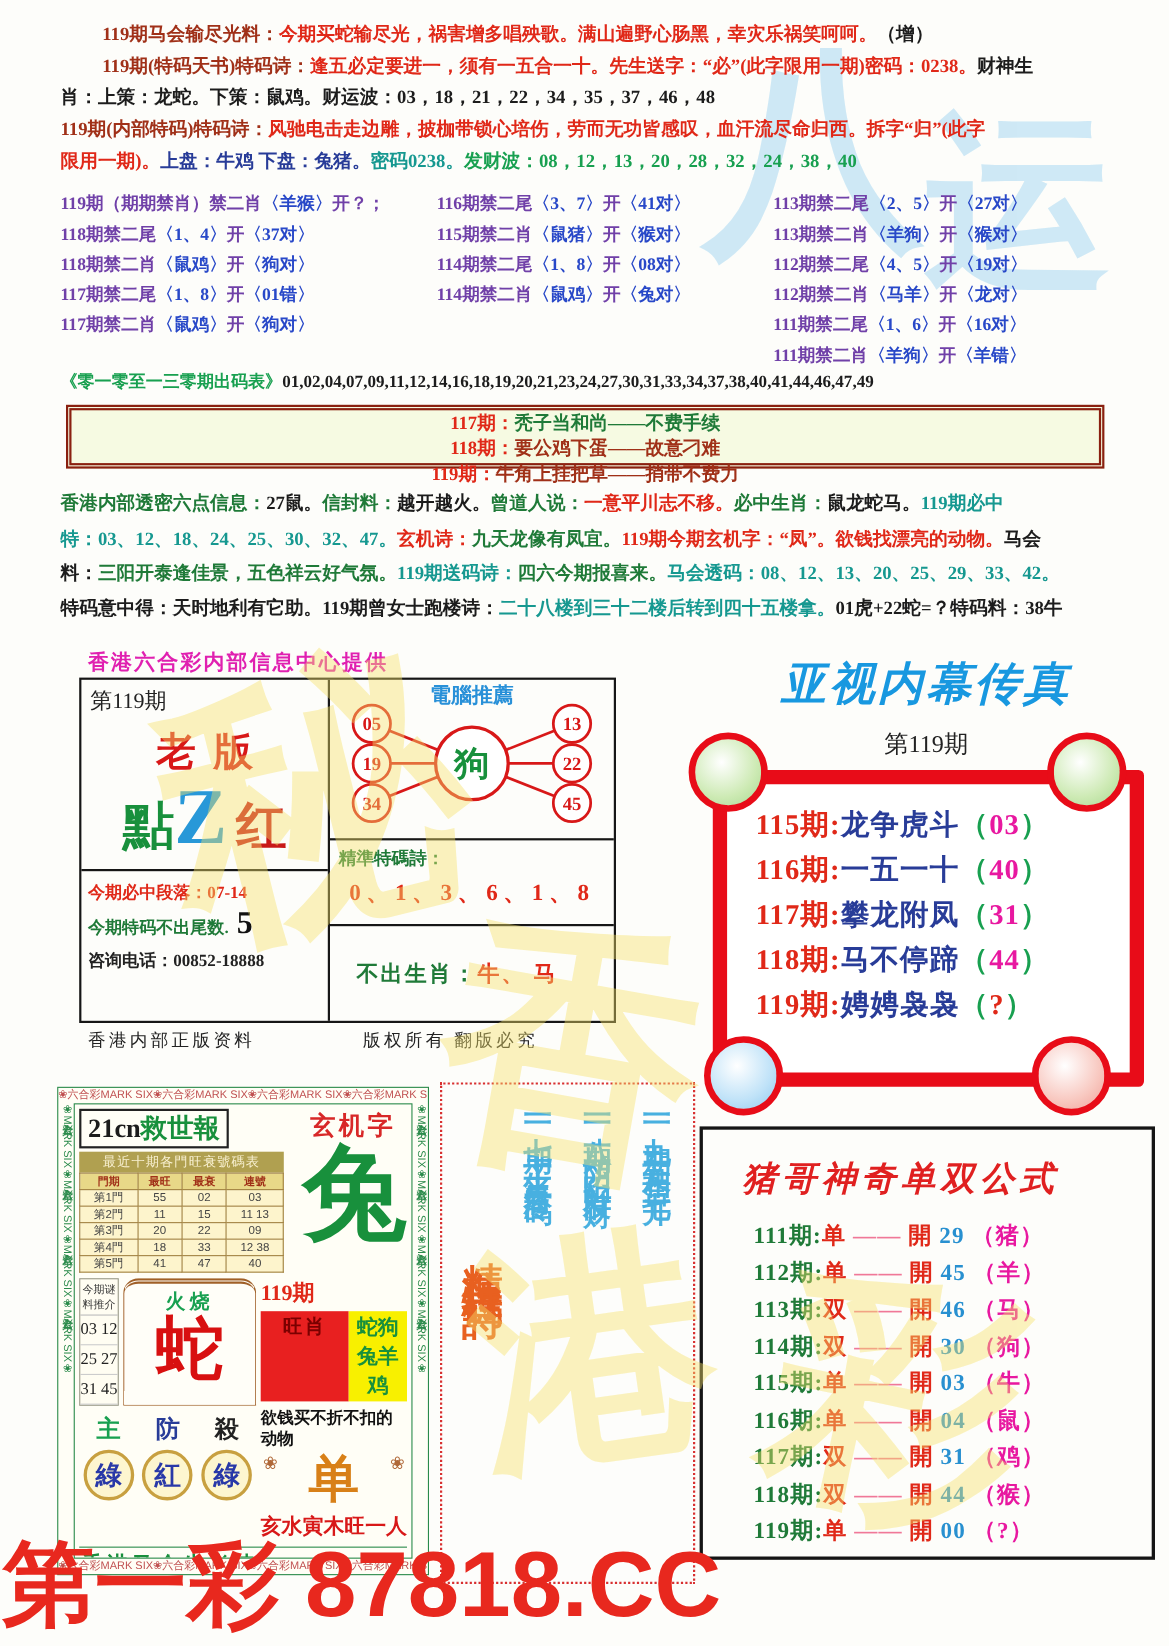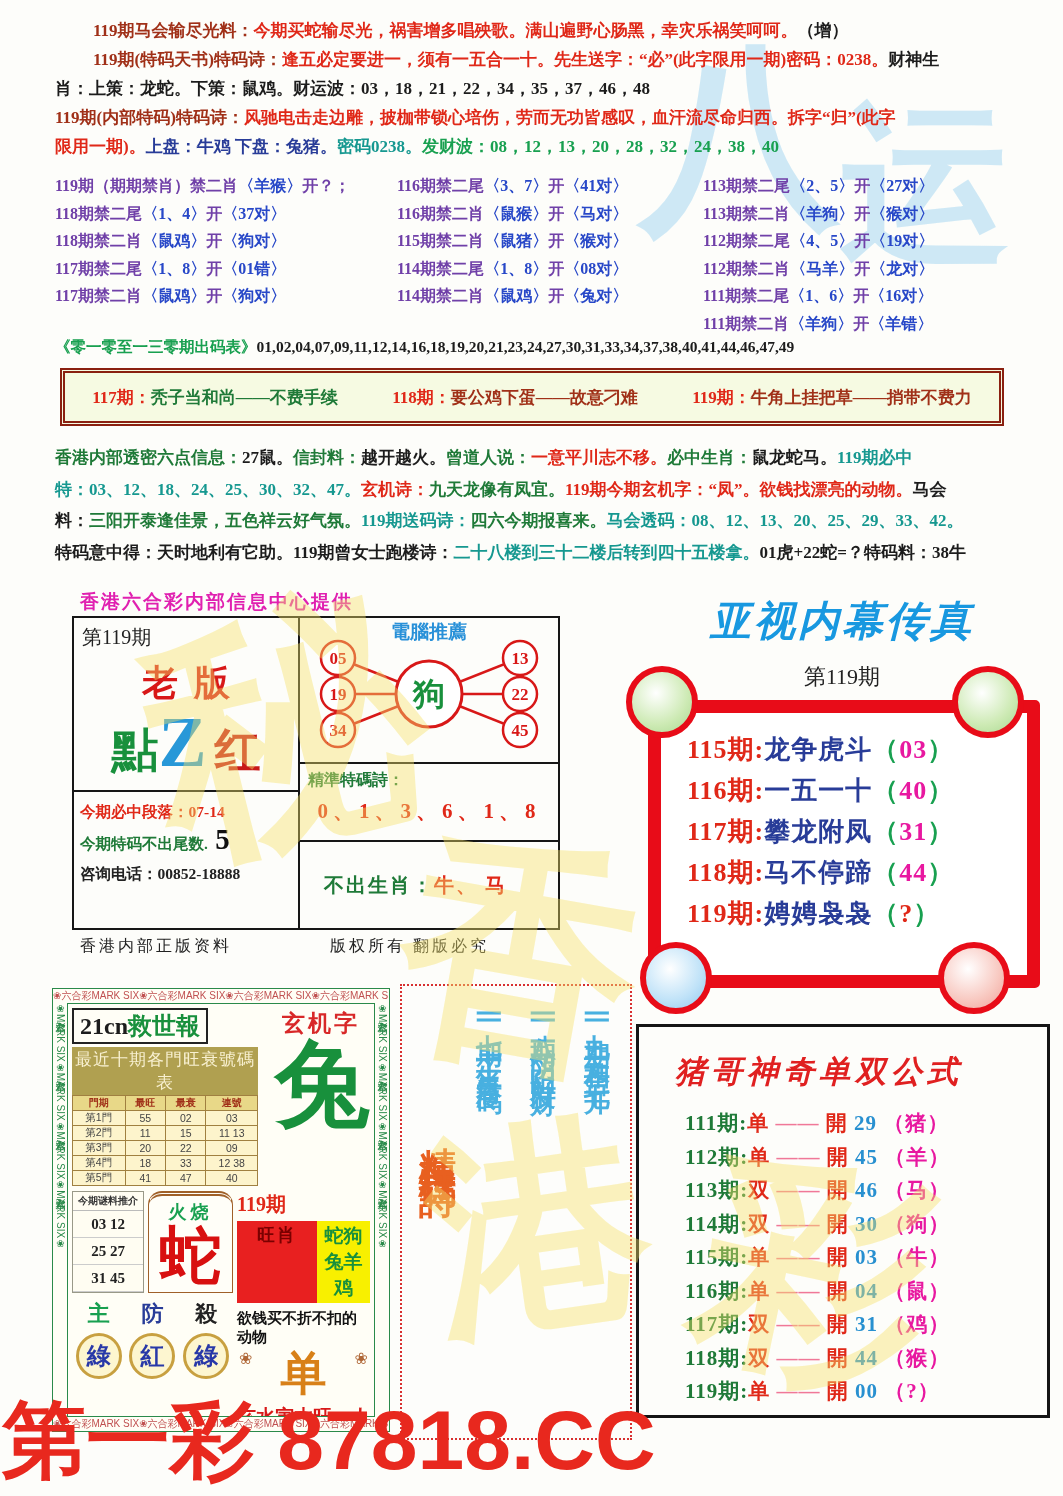--- a/index.html
+++ b/index.html
@@ -38,21 +38,21 @@
   
   #top-lines { left:55px; top:16px; width:968px; font-size:17px; font-weight:bold; line-height:29px; z-index:3; }
   #top-lines .indent { text-indent:38px; }
 
   #ban-grid { left:55px; top:172px; width:970px; display:grid; grid-template-columns:342px 306px 322px;
               font-size:16px; font-weight:bold; line-height:27.5px; z-index:3; }
 
   #outcode { left:55px; top:337px; width:970px; font-size:15.5px; font-weight:bold; z-index:3; }
 
   #riddle-box { left:60px; top:368px; width:944px; height:58px; border:5px double #8a2010; background:#f6fae2;
-                display:flex; align-items:center; justify-content:space-around; font-size:17px; font-weight:bold; z-index:3; }
+                display:flex; align-items:center; justify-content:space-around; font-size:17px; font-weight:bold; z-index:3;flex-direction:column; }
 
   #para { left:55px; top:442px; width:966px; font-size:17px; font-weight:bold; line-height:31.5px; z-index:3; }
 
   #provider { left:80px; top:589px; color:#e020b0; font-size:19px; font-weight:bold; letter-spacing:2px; z-index:3; }
 
   
   #main-box { left:72px; top:616px; width:488px; height:314px; border:2.5px solid #161616; display:flex; z-index:3; background:rgba(255,255,255,.0); }
   #main-box .pane-left { width:226px; border-right:2.5px solid #161616; display:flex; flex-direction:column; }
   .pl-top { height:172px; padding:6px 8px; }
   .period119 { font-size:20px; color:#222; }
@@ -94,28 +94,28 @@
   .strip-bottom { bottom:0; left:0; right:0; height:14px; color:#c05050; text-align:center; line-height:14px; }
   .strip-left { left:0; top:14px; bottom:14px; width:14px; writing-mode:vertical-rl; color:#2a8a4a; line-height:14px; }
   .strip-right { right:0; top:14px; bottom:14px; width:14px; writing-mode:vertical-rl; color:#2a8a4a; line-height:14px; }
   #box21-inner { position:absolute; left:14px; right:14px; top:14px; bottom:14px; border:1.5px solid #2a8a4a; padding:4px 4px 0 4px; overflow:hidden; }
   .b21-header { display:flex; align-items:flex-start; }
   .b21-logo { border:2px solid #222; padding:0px 6px; font-size:24px; font-weight:bold; white-space:nowrap; }
   .b21-logo .cn { color:#18903c; }
   .xuanjizi { margin-left:auto; margin-right:10px; color:#d82828; font-size:23px; font-weight:900; letter-spacing:3px; }
   .rabbit { position:absolute; right:4px; top:34px; color:#18903c; font-size:95px; font-weight:bold; line-height:1; }
   .mini-table { width:186px; border-collapse:collapse; margin-top:3px; font-size:10.5px; font-family:"Liberation Sans",sans-serif; }
-  .mini-table caption { background:#b0a050; color:#f8f0d0; font-size:17px; padding:1px 0; letter-spacing:1px; }
+  .mini-table caption { background:#b0a050; color:#f8f0d0; font-size:12px; padding:1px 0; letter-spacing:1px; }
   .mini-table th { background:#e8d888; color:#a03018; border:1px solid #a08040; padding:0 1px; font-size:10px; }
   .mini-table td { background:#fdf4cc; border:1px solid #a08040; text-align:center; color:#444; padding:0 1px; height:14px; }
   .b21-mid { display:flex; margin-top:5px; }
   .b21-left-col { width:168px; }
   .b21-right-col { flex:1; padding-left:4px; }
   .mi-arch-row { display:flex; }
-  .mi-box { width:72px; border:1.5px solid #998; background:#fffdf2; text-align:center; font-weight:bold; }
+  .mi-box { width:36px; border:1.5px solid #998; background:#fffdf2; text-align:center; font-weight:normal; }
   .mi-label { font-size:10px; padding:2px 1px; border-bottom:1px solid #bbb; color:#333; }
   .mi-val { font-size:15px; line-height:26px; border-bottom:1px solid #ccc; color:#222; }
   .arch-box { flex:1; margin-left:4px; border:1.5px solid #a06028; border-top:5px double #a06028; border-radius:14px 14px 0 0;
               text-align:center; background:#fffef8; }
   .huoshao { color:#18a050; font-size:18px; font-weight:bold; margin-top:4px; letter-spacing:4px; }
   .snake { color:#d81010; font-size:62px; font-weight:900; line-height:1.05; }
   .zfs-row { display:flex; justify-content:space-around; font-size:22px; font-weight:900; margin-top:6px; }
   .zfs-row .z0{color:#18a050} .zfs-row .z1{color:#283c98} .zfs-row .z2{color:#222}
   .circle-row { display:flex; justify-content:space-around; margin-top:4px; }
   .lotto-circle { width:46px; height:46px; border-radius:50%; border:3px solid #c8a040; background:#fdf6d0;
@@ -171,21 +171,20 @@
 <div id="ban-grid" class="abs">
   <div>
     <div><span class="seg-pur">119期（期期禁肖）禁二肖</span><span class="seg-blu">〈羊猴〉</span><span class="seg-pur">开？；</span></div>
     <div><span class="seg-pur">118期禁二尾</span><span class="seg-blu">〈1、4〉</span><span class="seg-pur">开</span><span class="seg-blu">〈37对〉</span></div>
     <div><span class="seg-pur">118期禁二肖</span><span class="seg-blu">〈鼠鸡〉</span><span class="seg-pur">开</span><span class="seg-blu">〈狗对〉</span></div>
     <div><span class="seg-pur">117期禁二尾</span><span class="seg-blu">〈1、8〉</span><span class="seg-pur">开</span><span class="seg-blu">〈01错〉</span></div>
     <div><span class="seg-pur">117期禁二肖</span><span class="seg-blu">〈鼠鸡〉</span><span class="seg-pur">开</span><span class="seg-blu">〈狗对〉</span></div>
   </div>
   <div>
     <div><span class="seg-pur">116期禁二尾</span><span class="seg-blu">〈3、7〉</span><span class="seg-pur">开</span><span class="seg-blu">〈41对〉</span></div>
-    <div><span class="seg-pur">116期禁二肖</span><span class="seg-blu">〈鼠猴〉</span><span class="seg-pur">开</span><span class="seg-blu">〈马对〉</span></div>
     <div><span class="seg-pur">115期禁二肖</span><span class="seg-blu">〈鼠猪〉</span><span class="seg-pur">开</span><span class="seg-blu">〈猴对〉</span></div>
     <div><span class="seg-pur">114期禁二尾</span><span class="seg-blu">〈1、8〉</span><span class="seg-pur">开</span><span class="seg-blu">〈08对〉</span></div>
     <div><span class="seg-pur">114期禁二肖</span><span class="seg-blu">〈鼠鸡〉</span><span class="seg-pur">开</span><span class="seg-blu">〈兔对〉</span></div>
   </div>
   <div>
     <div><span class="seg-pur">113期禁二尾</span><span class="seg-blu">〈2、5〉</span><span class="seg-pur">开</span><span class="seg-blu">〈27对〉</span></div>
     <div><span class="seg-pur">113期禁二肖</span><span class="seg-blu">〈羊狗〉</span><span class="seg-pur">开</span><span class="seg-blu">〈猴对〉</span></div>
     <div><span class="seg-pur">112期禁二尾</span><span class="seg-blu">〈4、5〉</span><span class="seg-pur">开</span><span class="seg-blu">〈19对〉</span></div>
     <div><span class="seg-pur">112期禁二肖</span><span class="seg-blu">〈马羊〉</span><span class="seg-pur">开</span><span class="seg-blu">〈龙对〉</span></div>
     <div><span class="seg-pur">111期禁二尾</span><span class="seg-blu">〈1、6〉</span><span class="seg-pur">开</span><span class="seg-blu">〈16对〉</span></div>

